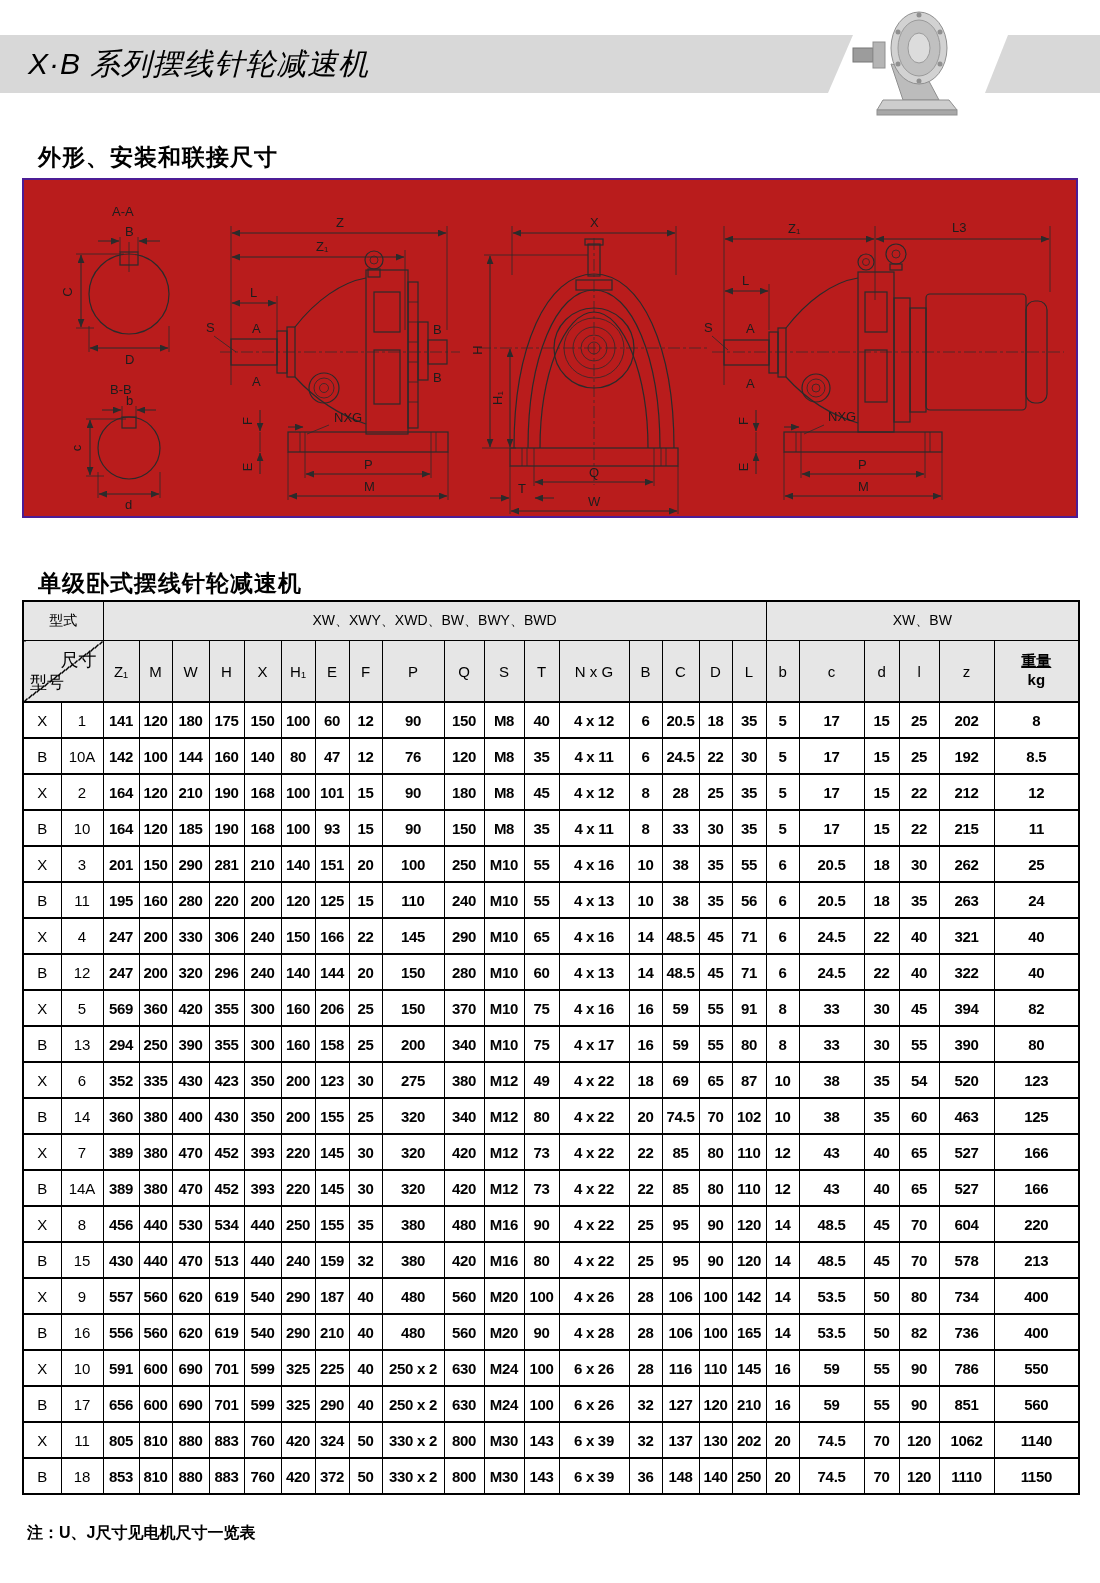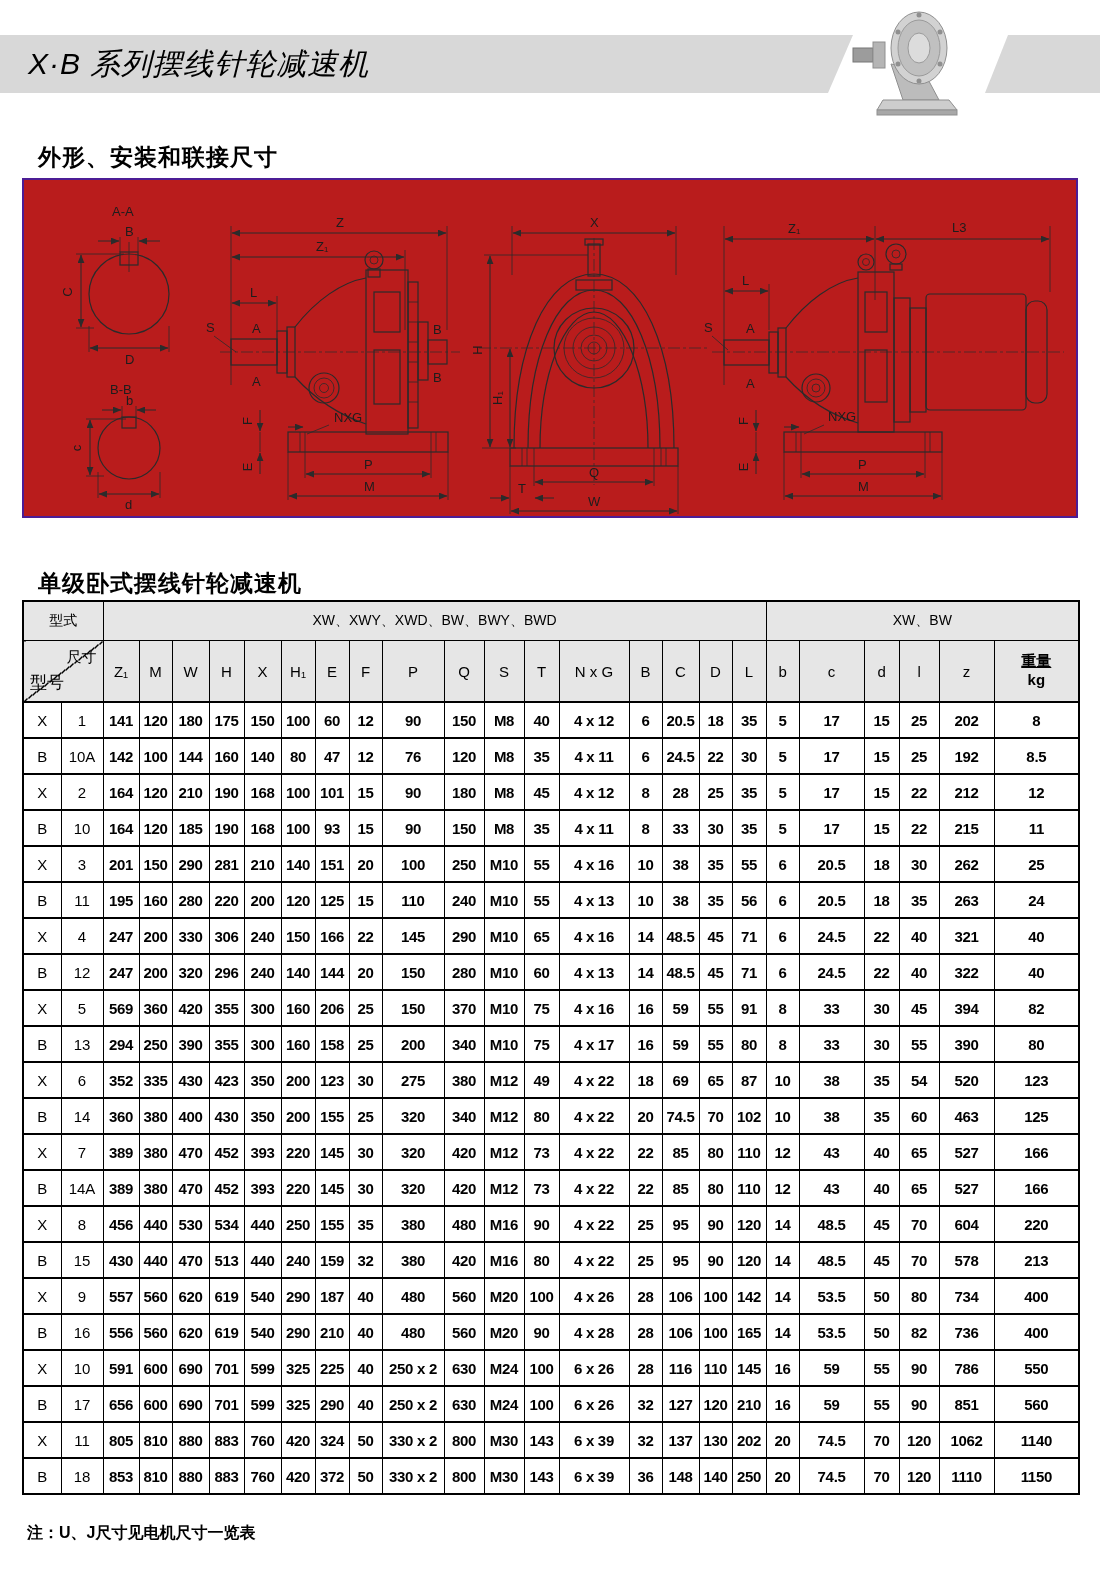--- a/index.html
+++ b/index.html
@@ -28,21 +28,21 @@
     padding:0;overflow:hidden;white-space:nowrap;}
   #dim-table thead th{background:#e6e6e6;font-weight:normal;font-size:15px;}
   #dim-table thead tr.r1 th{height:38px;font-size:14px;}
   #dim-table thead tr.r2 th{height:60px;}
   #dim-table thead{border-bottom:2px solid #000;}
   #dim-table tbody td{height:34px;font-size:15px;font-weight:bold;letter-spacing:-0.3px;
     background:#fff;border-width:2px 1px;}
   #dim-table tbody td.c-series,#dim-table tbody td.c-model{font-weight:normal;letter-spacing:0;}
   th.corner{position:relative;background:
     linear-gradient(to bottom right,rgba(0,0,0,0) 49.3%,#000 49.3%,#000 50.7%,rgba(0,0,0,0) 50.7%),#e6e6e6 !important;}
-  th.corner .ct{position:absolute;top:7px;right:6px;font-size:15px;}
+  th.corner .ct{position:absolute;top:7px;right:6px;font-size:18px;}
   th.corner .cb{position:absolute;bottom:7px;left:6px;font-size:17px;}
   th.weight-th span{display:block;line-height:1.25;font-weight:bold;}
   th.weight-th .u{text-decoration:underline;}
   
   #footnote{top:1510px;left:14px;margin:13px;font-size:16px;font-weight:bold;}
 </style>
 </head>
 <body>
 
 <svg id="banner-svg" class="abs" width="1100" height="120">

